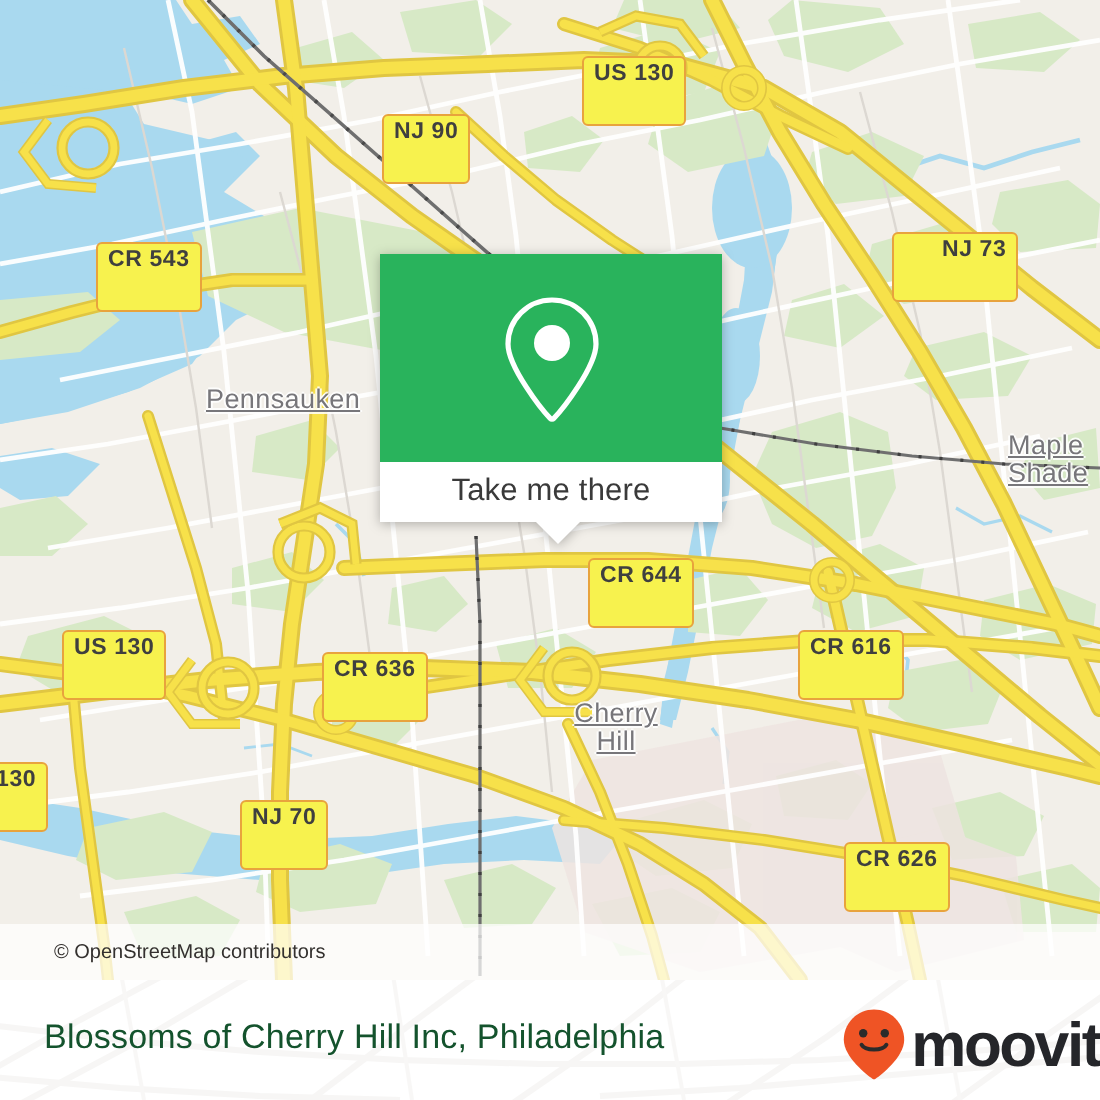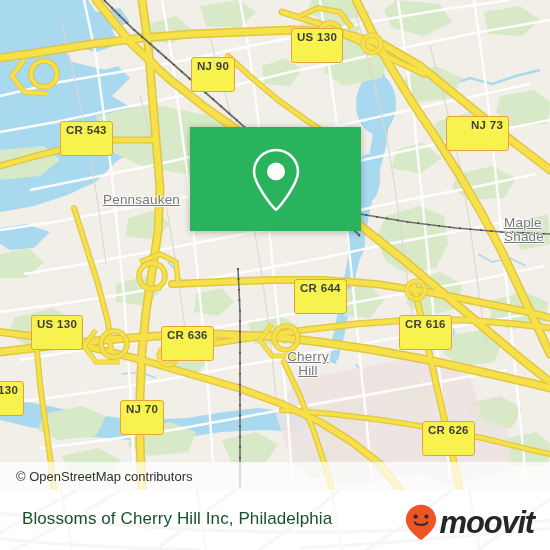--- a/index.html
+++ b/index.html
@@ -122,22 +122,22 @@
     top: 462px;
     width: 550px;
     height: 28px;
     background: rgba(255,255,255,.72);
     display: flex;
     align-items: center;
   }
   #osm-attribution-text {
     color: #33302e;
     font-family: "Liberation Sans", sans-serif;
-    font-size: 13px;
-    padding-left: 16px;
+    font-size: 10px;
+    padding-left: 27px;
     white-space: nowrap;
   }
 
   
   #footer {
     position: absolute;
     left: 0;
     top: 490px;
     width: 550px;
     height: 60px;
@@ -154,26 +154,25 @@
     left: 22px;
     top: 19px;
     color: #14532d;
     font-family: "Liberation Sans", sans-serif;
     font-size: 17px;
     letter-spacing: .1px;
     white-space: nowrap;
   }
   #brand {
     position: absolute;
-    right: 16px;
+    right: 0;
     top: 14px;
     display: flex;
     align-items: center;
     gap: 3px;
-    font-style: italic;
   }
   #brand-wordmark {
     color: #25262a;
     font-family: "Liberation Sans", sans-serif;
     font-size: 31px;
     font-weight: bold;
     letter-spacing: -1.2px;
     line-height: 31px;
   }
 </style>
@@ -423,38 +422,42 @@
       <div>Hill</div>
     </div>
 
     <div class="map-label two-line" style="left:504px; top:216px; width:52px; text-align:left;">
       <div>Maple</div>
       <div>Shade</div>
     </div>
 
     <div class="shield" style="left:191px; top:57px;">NJ 90</div>
     <div class="shield" style="left:291px; top:28px;">US 130</div>
-    <div class="shield" style="left:60px;  top:121px;">CR 543</div>
+    <div class="shield" style="left:48px;  top:121px;">CR 543</div>
     <div class="shield" style="left:446px; top:116px;padding-left:24px;">NJ 73</div>
     <div class="shield" style="left:294px; top:279px;">CR 644</div>
     <div class="shield" style="left:399px; top:315px;">CR 616</div>
     <div class="shield" style="left:31px;  top:315px;">US 130</div>
     <div class="shield" style="left:161px; top:326px;">CR 636</div>
     <div class="shield" style="left:-8px;  top:381px;">130</div>
     <div class="shield" style="left:120px; top:400px;">NJ 70</div>
     <div class="shield" style="left:422px; top:421px;">CR 626</div>
 
     <div id="callout">
       <div id="callout-head">
         <svg width="54" height="64" viewBox="0 0 54 64">
           <path d="M27,3 C14.85,3 5,12.85 5,25 C5,36.5 22,58 26.1,62.2
                    C26.6,62.7 27.4,62.7 27.9,62.2 C32,58 49,36.5 49,25
                    C49,12.85 39.15,3 27,3 Z" fill="none" stroke="#ffffff" stroke-width="2.6"></path>
           <circle cx="27" cy="24.5" r="9" fill="#ffffff"></circle>
         </svg>
+      </div>
+      <div id="callout-foot">
+        <span id="callout-foot-label">Take me there</span>
+        <div id="callout-tip"></div>
       </div>
     </div>
 
     <div id="osm-attribution">
       <span id="osm-attribution-text">© OpenStreetMap contributors</span>
     </div>
   </div>
 
   <div id="footer">
 

